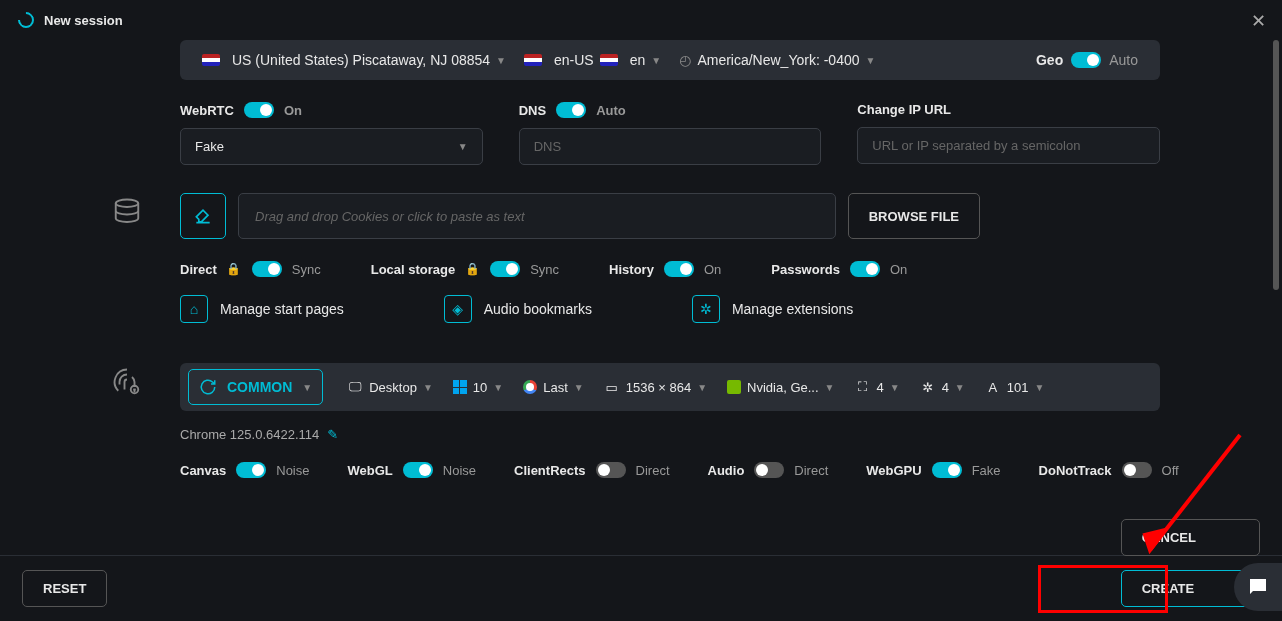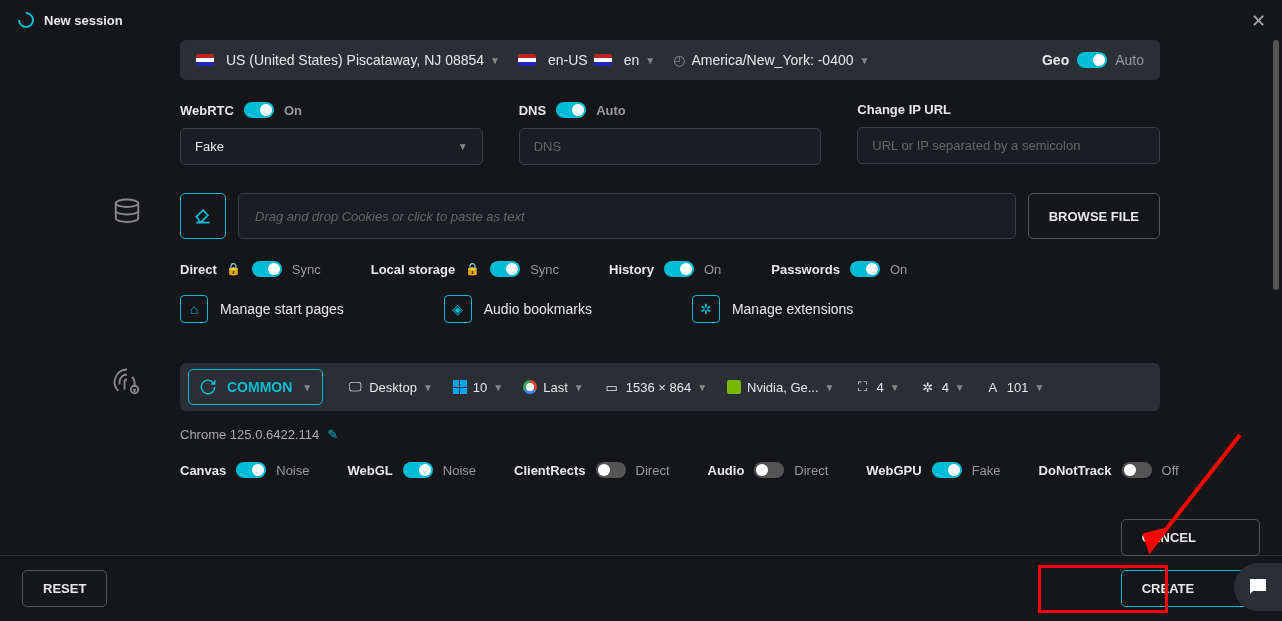--- a/index.html
+++ b/index.html
@@ -48,21 +48,21 @@
   width: 6px;
   height: 250px;
   background: #555;
   border-radius: 3px;
 }
 .top-bar {
   margin-left: 70px;
   width: 980px;
   background: #2a2e35;
   border-radius: 6px;
-  padding: 12px 16px;
+  padding: 12px 22px;
   display: flex;
   align-items: center;
   gap: 18px;
   margin-bottom: 22px;
 }
 .flag {
   display: inline-block;
   width: 18px; height: 12px;
   background: linear-gradient(#b22 33%, #fff 33% 66%, #22b 66%);
   border-radius: 2px;
@@ -128,21 +128,21 @@
   flex-shrink: 0;
   margin-top: 2px;
 }
 .side-icon svg { width: 30px; height: 30px; }
 .section-body { flex: 1; }
 .cookie-row {
   display: flex;
   gap: 12px;
   align-items: stretch;
   margin-bottom: 22px;
-  width: 980px;
+  width: 800px;
 }
 .icon-btn {
   width: 46px; height: 46px;
   border: 1px solid #00bcd4;
   border-radius: 5px;
   display: flex;
   align-items: center;
   justify-content: center;
   color: #00bcd4;
   cursor: pointer;

